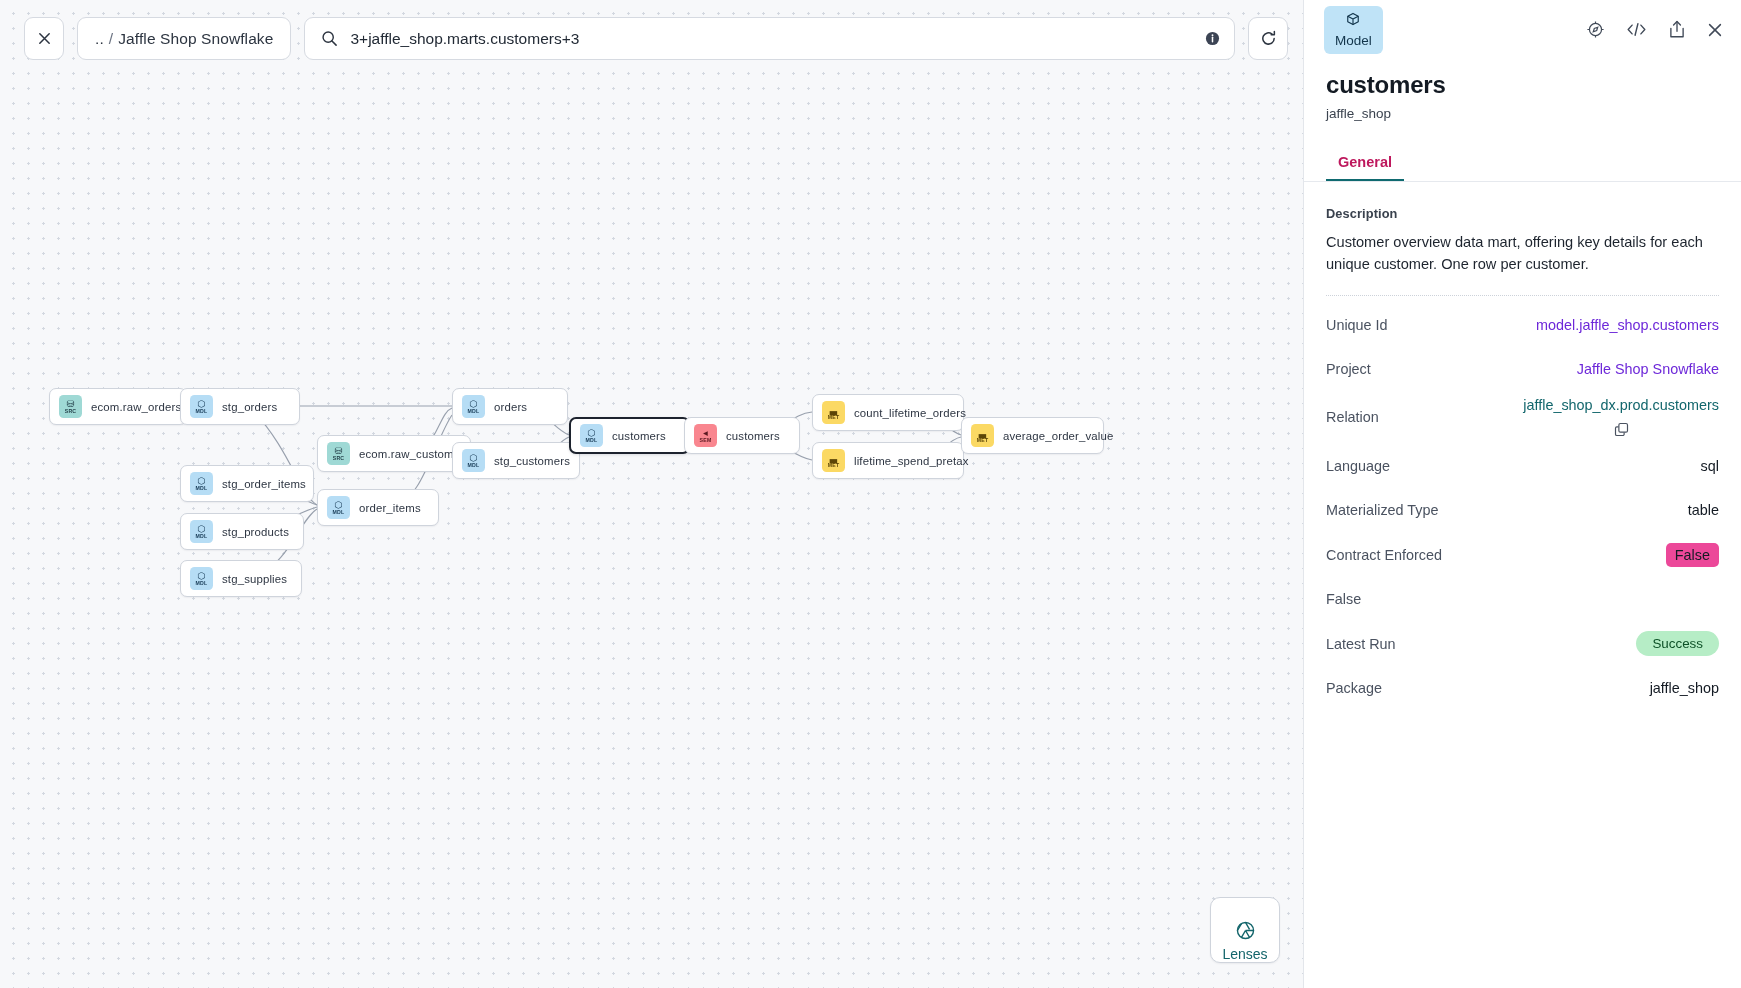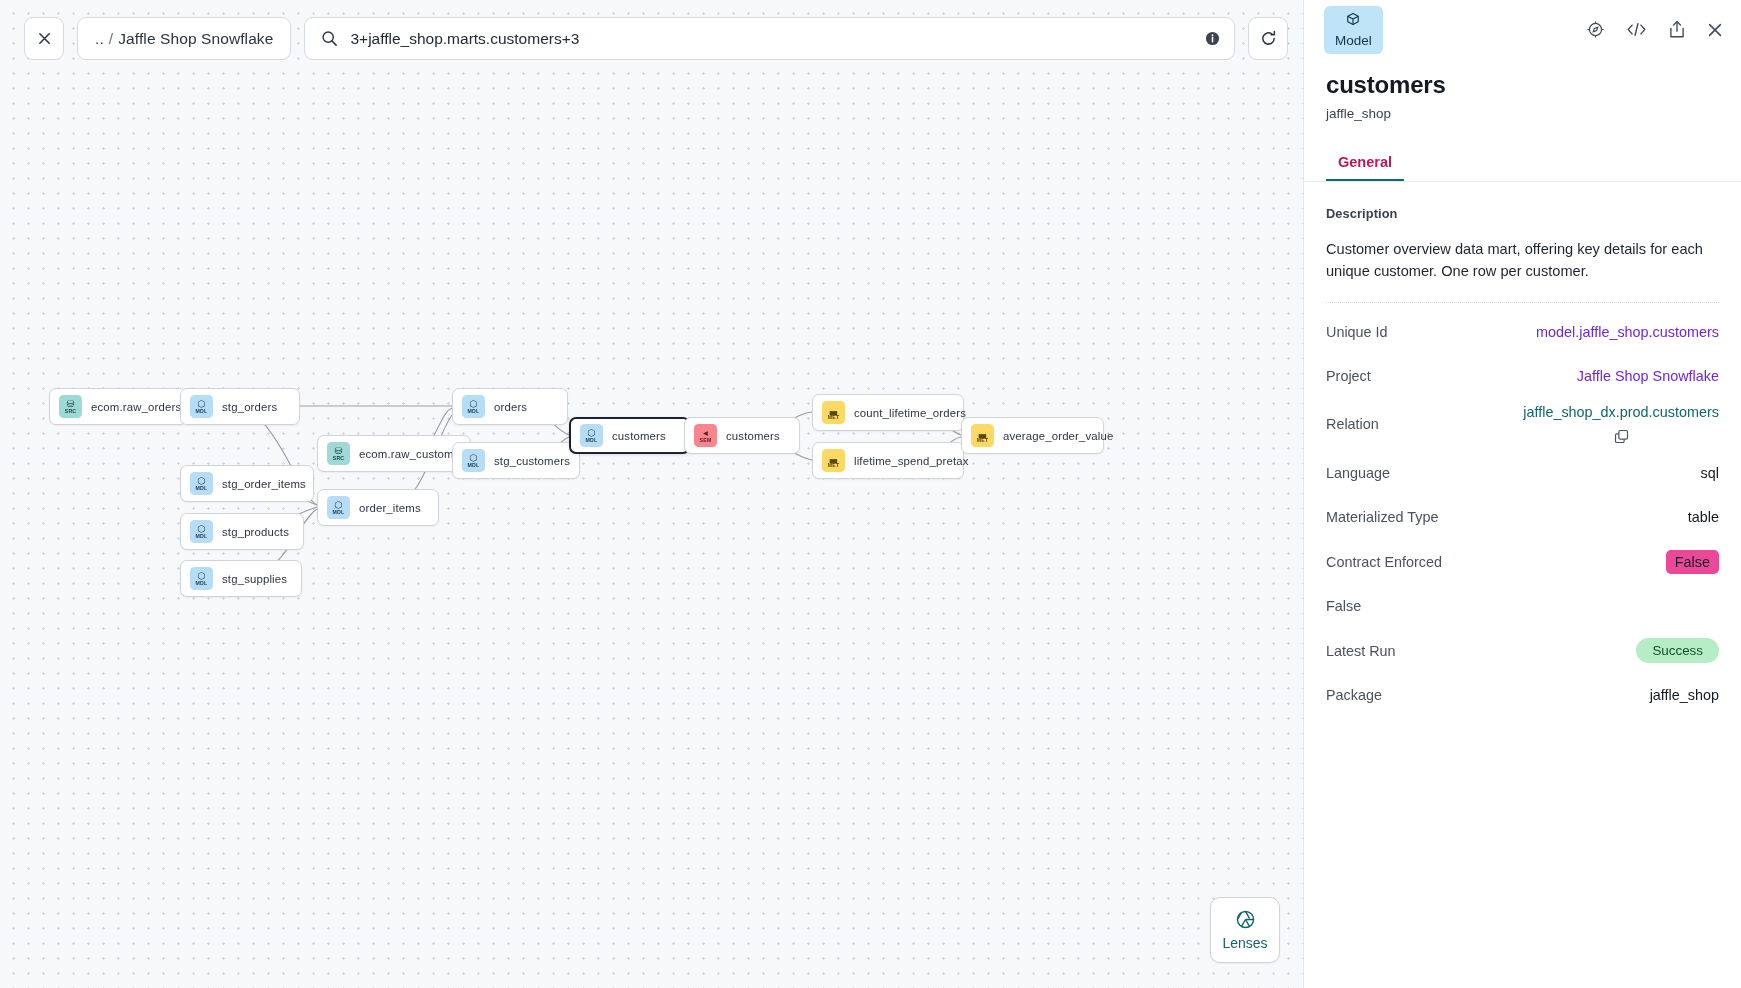--- a/index.html
+++ b/index.html
@@ -69,21 +69,21 @@
 
   svg.edges { position: absolute; inset: 0; width: 1303px; height: 988px; z-index: 1; pointer-events: none; }
   svg.edges path { fill: none; stroke: #98a0ad; stroke-width: 1.15px; }
   svg.edges path.dotted { stroke-dasharray: 2.5 2.8; }
 
   
   .lenses {
     position: absolute; right: 23px; bottom: 25px;
     width: 70px; height: 66px; background: #fff;
     border: 1px solid #cfd4dc; border-radius: 10px;
-    display: flex; flex-direction: column; align-items: center; justify-content: center; gap: 5px;
+    display: flex; flex-direction: column; align-items: center; justify-content: flex-end; gap: 5px;
     cursor: pointer; z-index: 6; box-shadow: 0 1px 2px rgba(16,24,40,.06);
   }
   .lenses .lb { font-size: 14px; color: #13656b; }
 
   
   .panel { width: 438px; height: 988px; background: #fff; border-left: 1px solid #e3e6eb; position: relative; flex: none; }
   .panel-top { height: 59px; display: flex; align-items: center; padding: 0 18px 0 20px; }
   .type-chip {
     display: inline-flex; align-items: center; gap: 7px;
     background: #bfe3f7; color: #12354b;
@@ -92,21 +92,21 @@
   .panel-top .spacer { flex: 1; }
   .panel-actions { display: flex; align-items: center; gap: 21px; color: #414a58; }
   .panel-actions .icon { cursor: pointer; }
   .panel-head { padding: 12px 22px 0 22px; }
   .panel-title { font-size: 24px; font-weight: bold; color: #131a23; letter-spacing: -.2px; }
   .panel-sub { font-size: 13.5px; color: #3b434f; margin-top: 7px; }
   .tabs { margin-top: 27px; padding: 0 22px; border-bottom: 1px solid #e6e9ee; display: flex; }
   .tab { font-size: 14.5px; color: #be185d; font-weight: bold; padding: 6px 12px 9px 12px; border-bottom: 2.5px solid #0f6a70; cursor: pointer; }
   .panel-body { padding: 24px 22px 0 22px; }
   .sec-label { font-size: 12.8px; font-weight: bold; color: #39414d; letter-spacing: .1px; }
-  .desc { margin-top: 17px; font-size: 14.6px; line-height: 1.52; color: #1d242e; }
+  .desc { margin-top: 10px; font-size: 14.6px; line-height: 1.52; color: #1d242e; }
   .divider { margin-top: 20px; border-top: 1px dotted #cdd2da; }
   .row {
     display: flex; align-items: center; justify-content: space-between;
     min-height: 32.5px; margin-top: 12px; gap: 10px;
   }
   .row .k { font-size: 14.4px; color: #4a5260; white-space: nowrap; }
   .row .v { font-size: 14.4px; color: #131a23; text-align: right; }
   .row .v.link { color: #6d28d9; cursor: pointer; }
   .row .v.teal { color: #12666c; }
   .v-wrap { display: flex; align-items: center; gap: 9px; flex-direction: column; }

